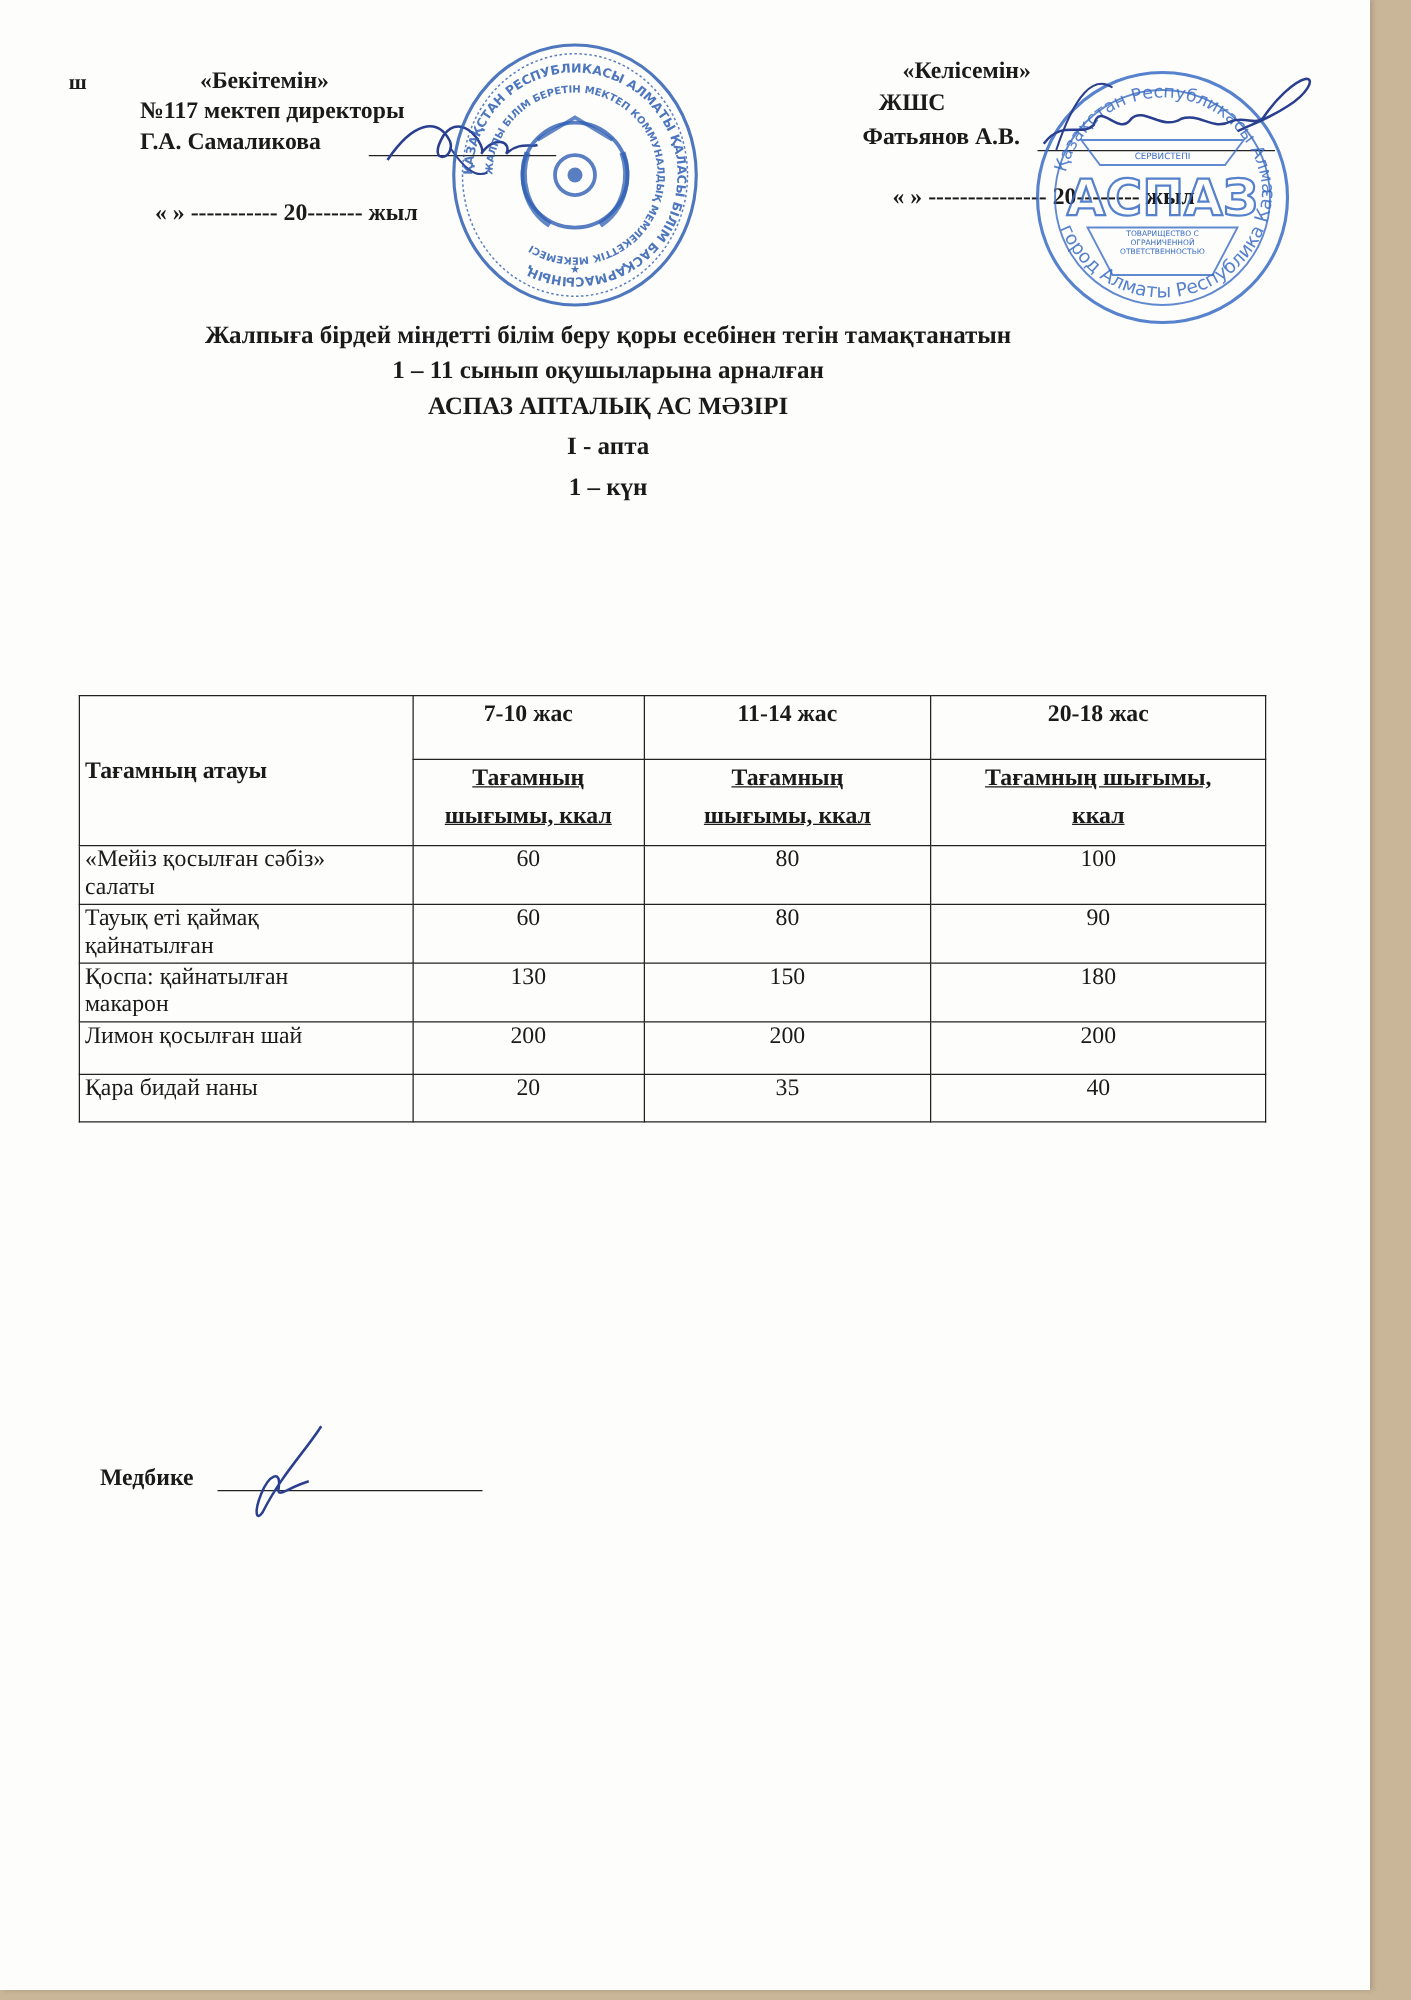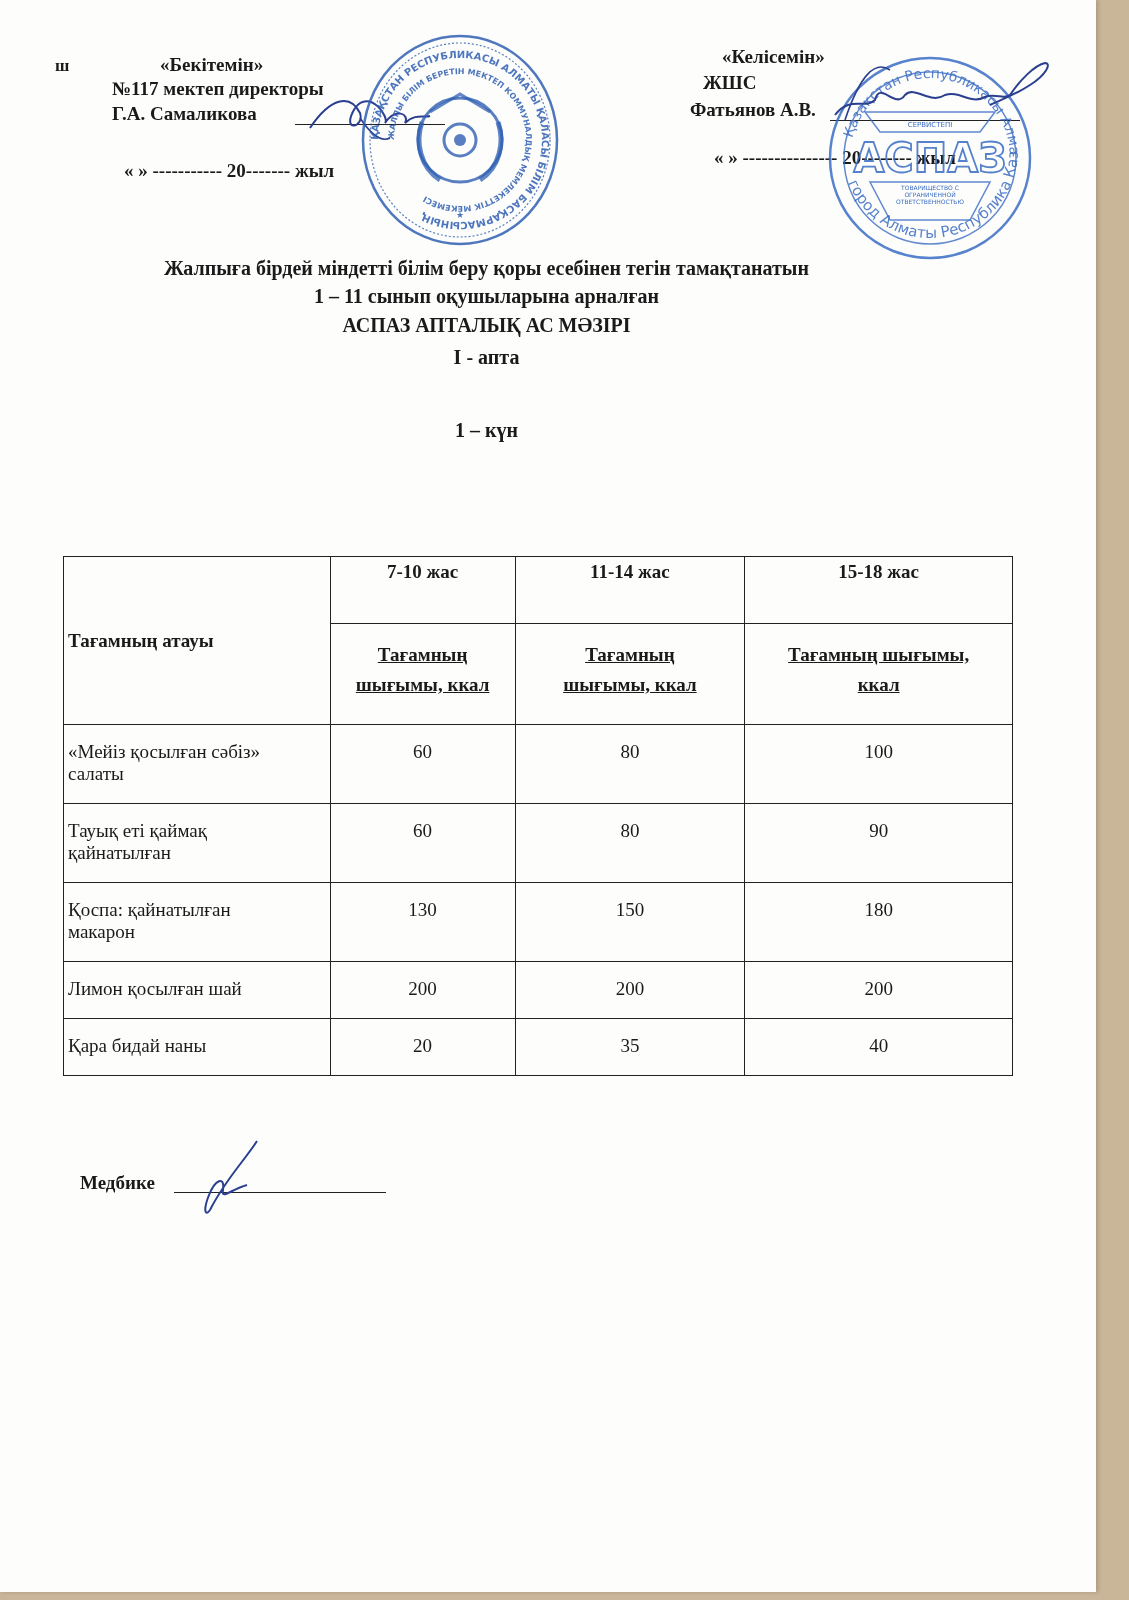--- a/index.html
+++ b/index.html
@@ -50,21 +50,21 @@
   table.menu {
     position: absolute;
     left: 63px;
     top: 556px;
     width: 950px;
     border-collapse: collapse;
     font-size: 19px;
   }
   table.menu td, table.menu th {
     border: 1.5px solid #222;
-    padding: 16px 4px;
+    padding: 0 4px;
     vertical-align: top;
   }
   table.menu th {
     font-weight: bold;
     text-align: center;
   }
   table.menu th.name-head {
     text-align: left;
     vertical-align: middle;
     padding-left: 4px;
@@ -151,35 +151,35 @@
 
 <svg class="stamp" style="left:820px;top:55px;" width="240" height="80">
   <path d="M15 60 C 30 40, 45 55, 55 45 C 60 25, 75 55, 85 40 C 95 30, 110 50, 125 40 C 140 35, 150 50, 165 42 C 175 38, 185 45, 190 40 C 200 25, 215 10, 225 8 C 232 8, 226 20, 210 30 C 195 40, 180 45, 170 50" stroke="#2a3f8f" stroke-width="2" fill="none"></path>
   <path d="M25 65 C 40 20, 55 5, 70 15" stroke="#2a3f8f" stroke-width="1.6" fill="none"></path>
 </svg>
 
 <div class="title-line" style="top:257px;">Жалпыға бірдей міндетті білім беру қоры есебінен тегін тамақтанатын</div>
 <div class="title-line" style="top:285px;">1 – 11 сынып оқушыларына арналған</div>
 <div class="title-line" style="top:314px;">АСПАЗ АПТАЛЫҚ АС МӘЗІРІ</div>
 <div class="title-line" style="top:346px;">І - апта</div>
-<div class="title-line" style="top:379px;margin-top:40px;">1 – күн</div>
+<div class="title-line" style="top:379px;">1 – күн</div>
 
 <table class="menu">
   <colgroup>
     <col style="width:267px">
     <col style="width:185px">
     <col style="width:230px">
     <col style="width:268px">
   </colgroup>
   <tbody>
       <tr>
     <th rowspan="2" class="name-head">Тағамның атауы</th>
     <th class="age-head">7-10 жас</th>
     <th class="age-head">11-14 жас</th>
-    <th class="age-head">15-18 жас</th>
+    <th class="age-head">20-18 жас</th>
   </tr>
   <tr>
     <th class="sub-head">
       <div>Тағамның</div>
       <div>шығымы, ккал</div>
     </th>
     <th class="sub-head">
       <div>Тағамның</div>
       <div>шығымы, ккал</div>
     </th>

